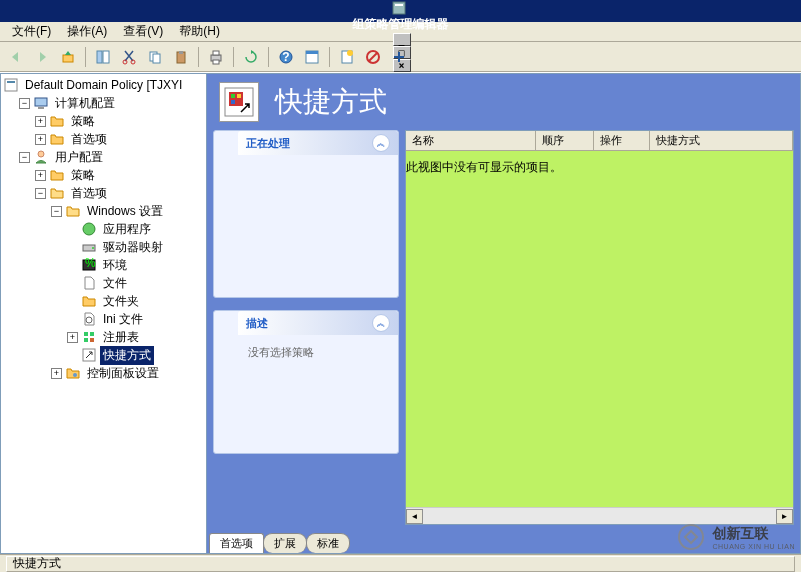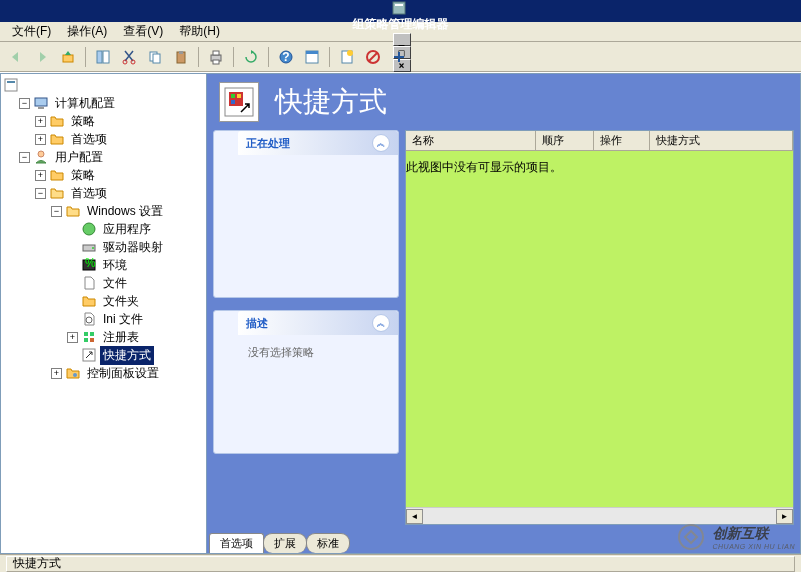--- a/index.html
+++ b/index.html
@@ -61,21 +61,21 @@
 
 .tabs-row { height: 22px; display: flex; align-items: flex-end; padding-left: 2px; background: #6684d1; }
 .tab { background: #fff; border: 1px solid #888; border-bottom: none; padding: 2px 10px; margin-right: -1px; font-size: 11px; cursor: pointer; border-radius: 3px 3px 0 0; }
 .tab.back { background: #ece9d8; border-radius: 9px; }
 
 .statusbar { height: 18px; background: #ece9d8; border-top: 1px solid #aca899; display: flex; align-items: center; padding: 0 6px; font-size: 11px; }
 .statusbar .cell { border: 1px solid #aca899; border-top-color: #fff; border-left-color: #fff; padding: 0 6px; height: 16px; display: flex; align-items: center; flex: 1; }
 
 .watermark { position: absolute; right: 6px; bottom: 20px; display: flex; align-items: center; gap: 6px; opacity: 0.85; pointer-events: none; }
 .watermark .wm-logo { width: 30px; height: 30px; }
-.watermark .wm-text { display: flex; flex-direction: column; font-size: 11px; color: #555; font-style: italic; }
+.watermark .wm-text { display: flex; flex-direction: column; font-size: 11px; color: #555; }
 
 svg { display: block; }
 </style>
 </head>
 <body>
 
 <div class="titlebar">
   <span class="icon-slot">
     <svg width="16" height="16">
         <rect x="2" y="2" width="12" height="12" fill="#9bb" stroke="#577"></rect>
@@ -191,20 +191,21 @@
 
   <div class="tree-panel">
     <div class="tree">
       <div class="tree-node indent-0">
         <span class="node-icon">
             <svg width="16" height="16">
               <rect x="2" y="2" width="12" height="12" fill="#fff" stroke="#888"></rect>
               <rect x="4" y="4" width="8" height="2" fill="#58a"></rect>
             </svg>
           </span>
+        <span class="node-label">Default Domain Policy [TJXYI</span>
       </div>
       <div class="tree-node indent-1">
         <span class="expander">−</span>
         <span class="node-icon">
             <svg width="16" height="16">
               <rect x="2" y="3" width="12" height="8" fill="#ace" stroke="#358"></rect>
               <rect x="5" y="12" width="6" height="2" fill="#999"></rect>
             </svg>
           </span>
         <span class="node-label">计算机配置</span>

